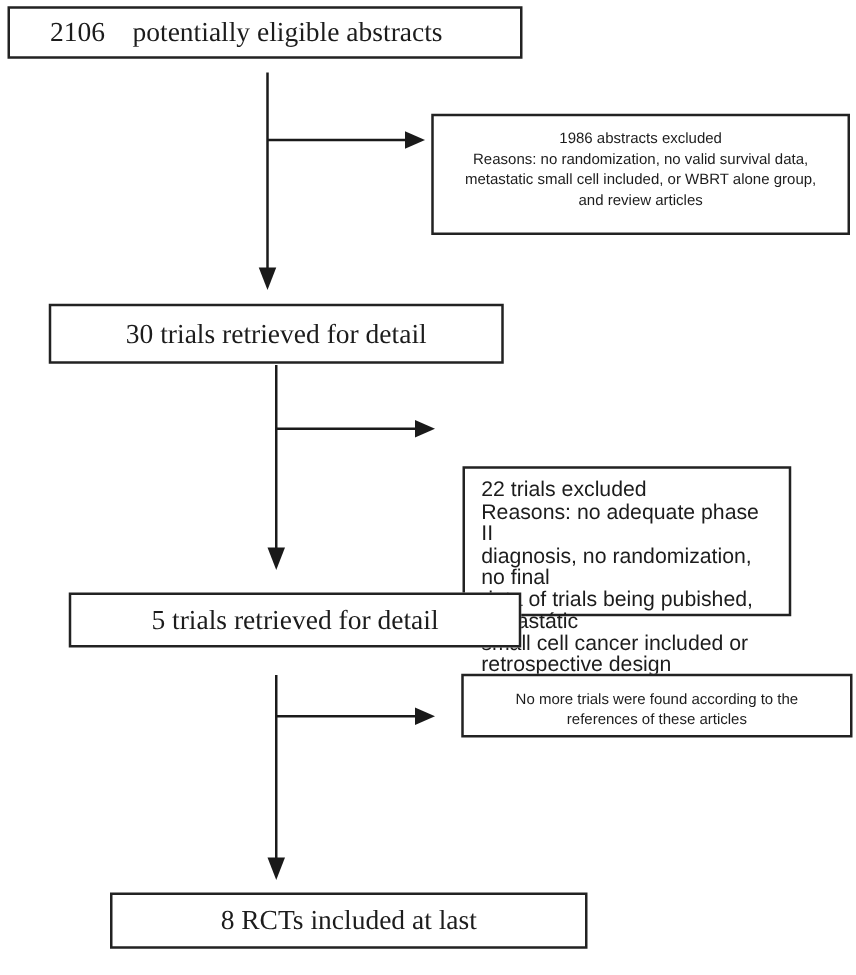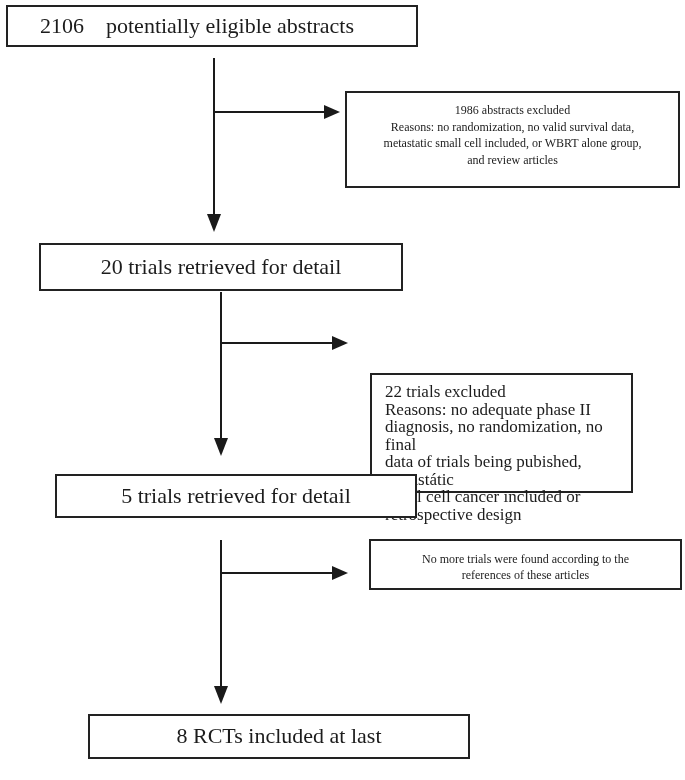--- a/index.html
+++ b/index.html
@@ -26,21 +26,21 @@
   }
   .serif {
     font-family: "Liberation Serif", serif;
     font-size: 22px;
     display: flex;
     align-items: center;
     justify-content: center;
     line-height: 1.1;
   }
   .sans {
-    font-family: Liberation Serif, serif;
+    font-family: Liberation Sans, sans-serif;
   }
   .b1 { left: 6px;   top: 5px;   width: 412px; height: 42px; justify-content: flex-start; padding-left: 32px; }
   .b2 { left: 345px; top: 91px;  width: 335px; height: 97px;  font-size: 12px;   line-height: 16.5px; text-align: center; padding-top: 9px; }
   .b3 { left: 39px;  top: 243px; width: 364px; height: 48px; }
   .b4 { left: 370px; top: 325px; width: 263px; height: 120px; font-size: 17px; line-height: 17.5px; text-align: left; padding: 8px 10px 0 13px; margin-top: 48px; }
   .b5 { left: 55px;  top: 474px; width: 362px; height: 44px; }
   .b6 { left: 369px; top: 539px; width: 313px; height: 51px;  font-size: 12px;   line-height: 16px; text-align: center; padding-top: 10px; }
   .b7 { left: 88px;  top: 714px; width: 382px; height: 45px; }
 </style>
 </head>
@@ -75,21 +75,21 @@
     </g>
   </svg>
 
   <div class="box serif b1">2106    potentially eligible abstracts</div>
 
   <div class="box sans b2">1986 abstracts excluded
 Reasons: no randomization, no valid survival data,
 metastatic small cell included, or WBRT alone group,
 and review articles</div>
 
-  <div class="box serif b3">20 trials retrieved for detail</div>
+  <div class="box serif b3">30 trials retrieved for detail</div>
 
   <div class="box sans b4">22 trials excluded
 Reasons: no adequate phase II
 diagnosis, no randomization, no final
 data of trials being pubished, metastátic
 small cell cancer included or
 retrospective design</div>
 
   <div class="box serif b5">5 trials retrieved for detail</div>
 

